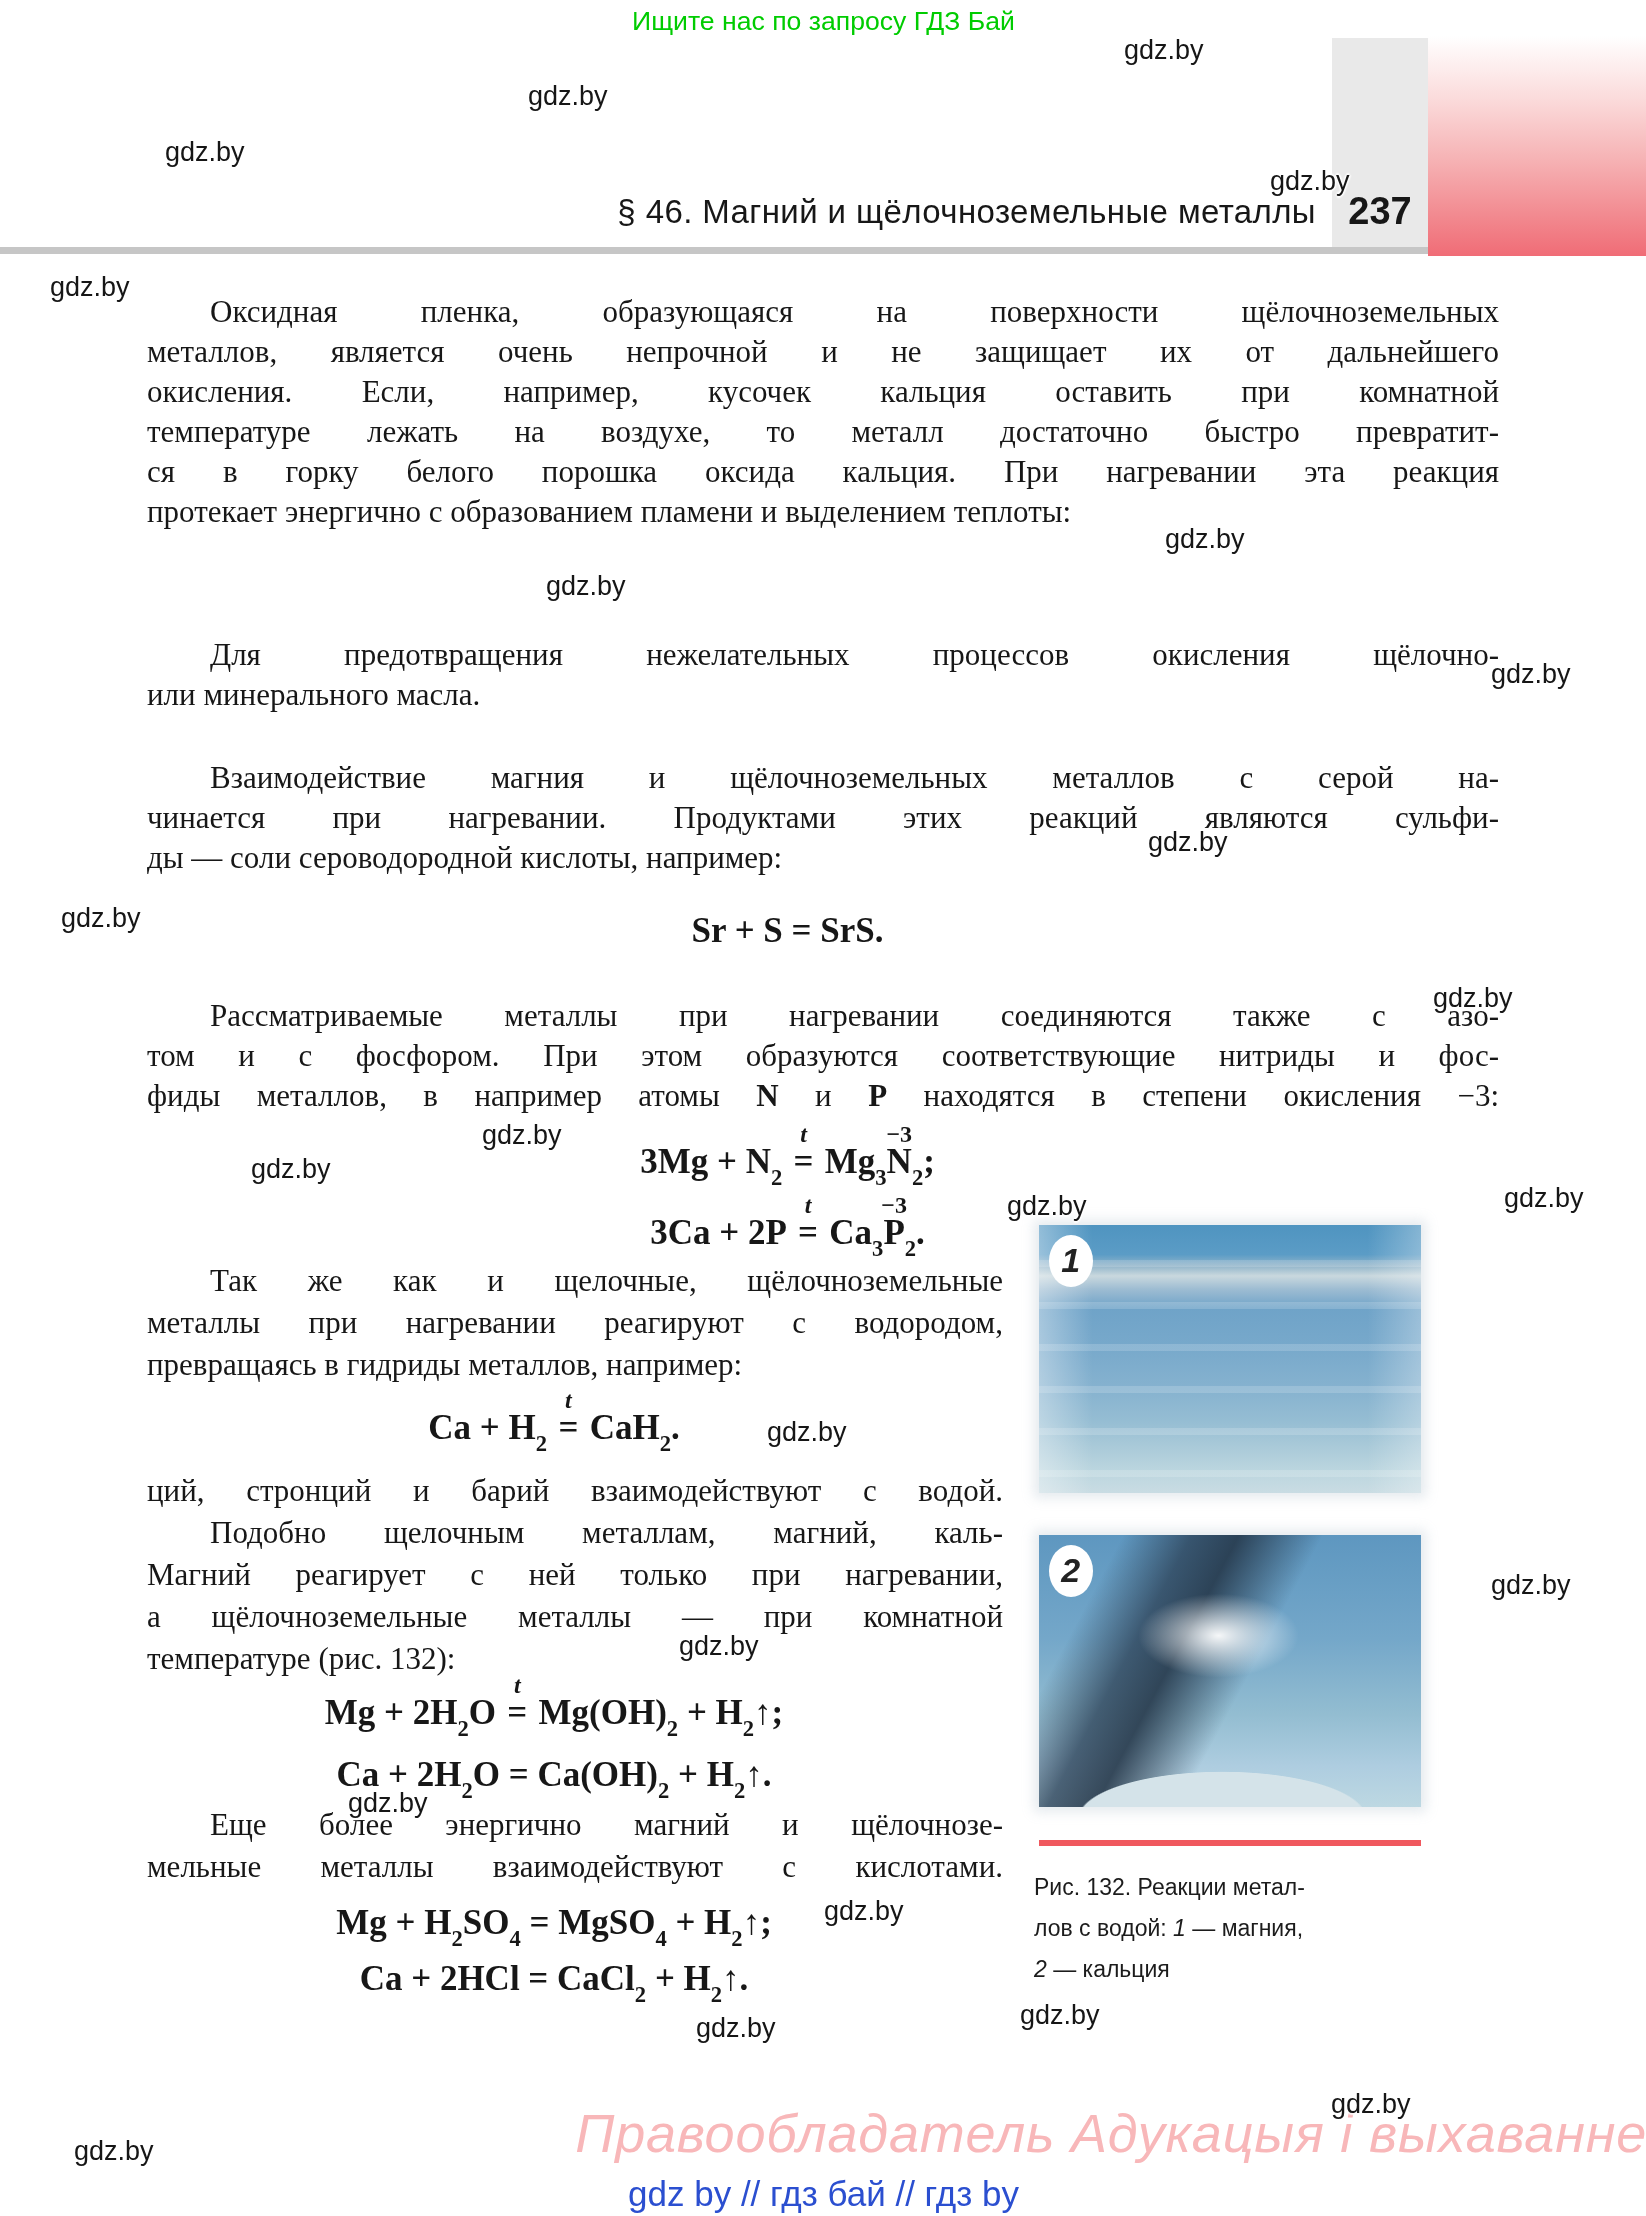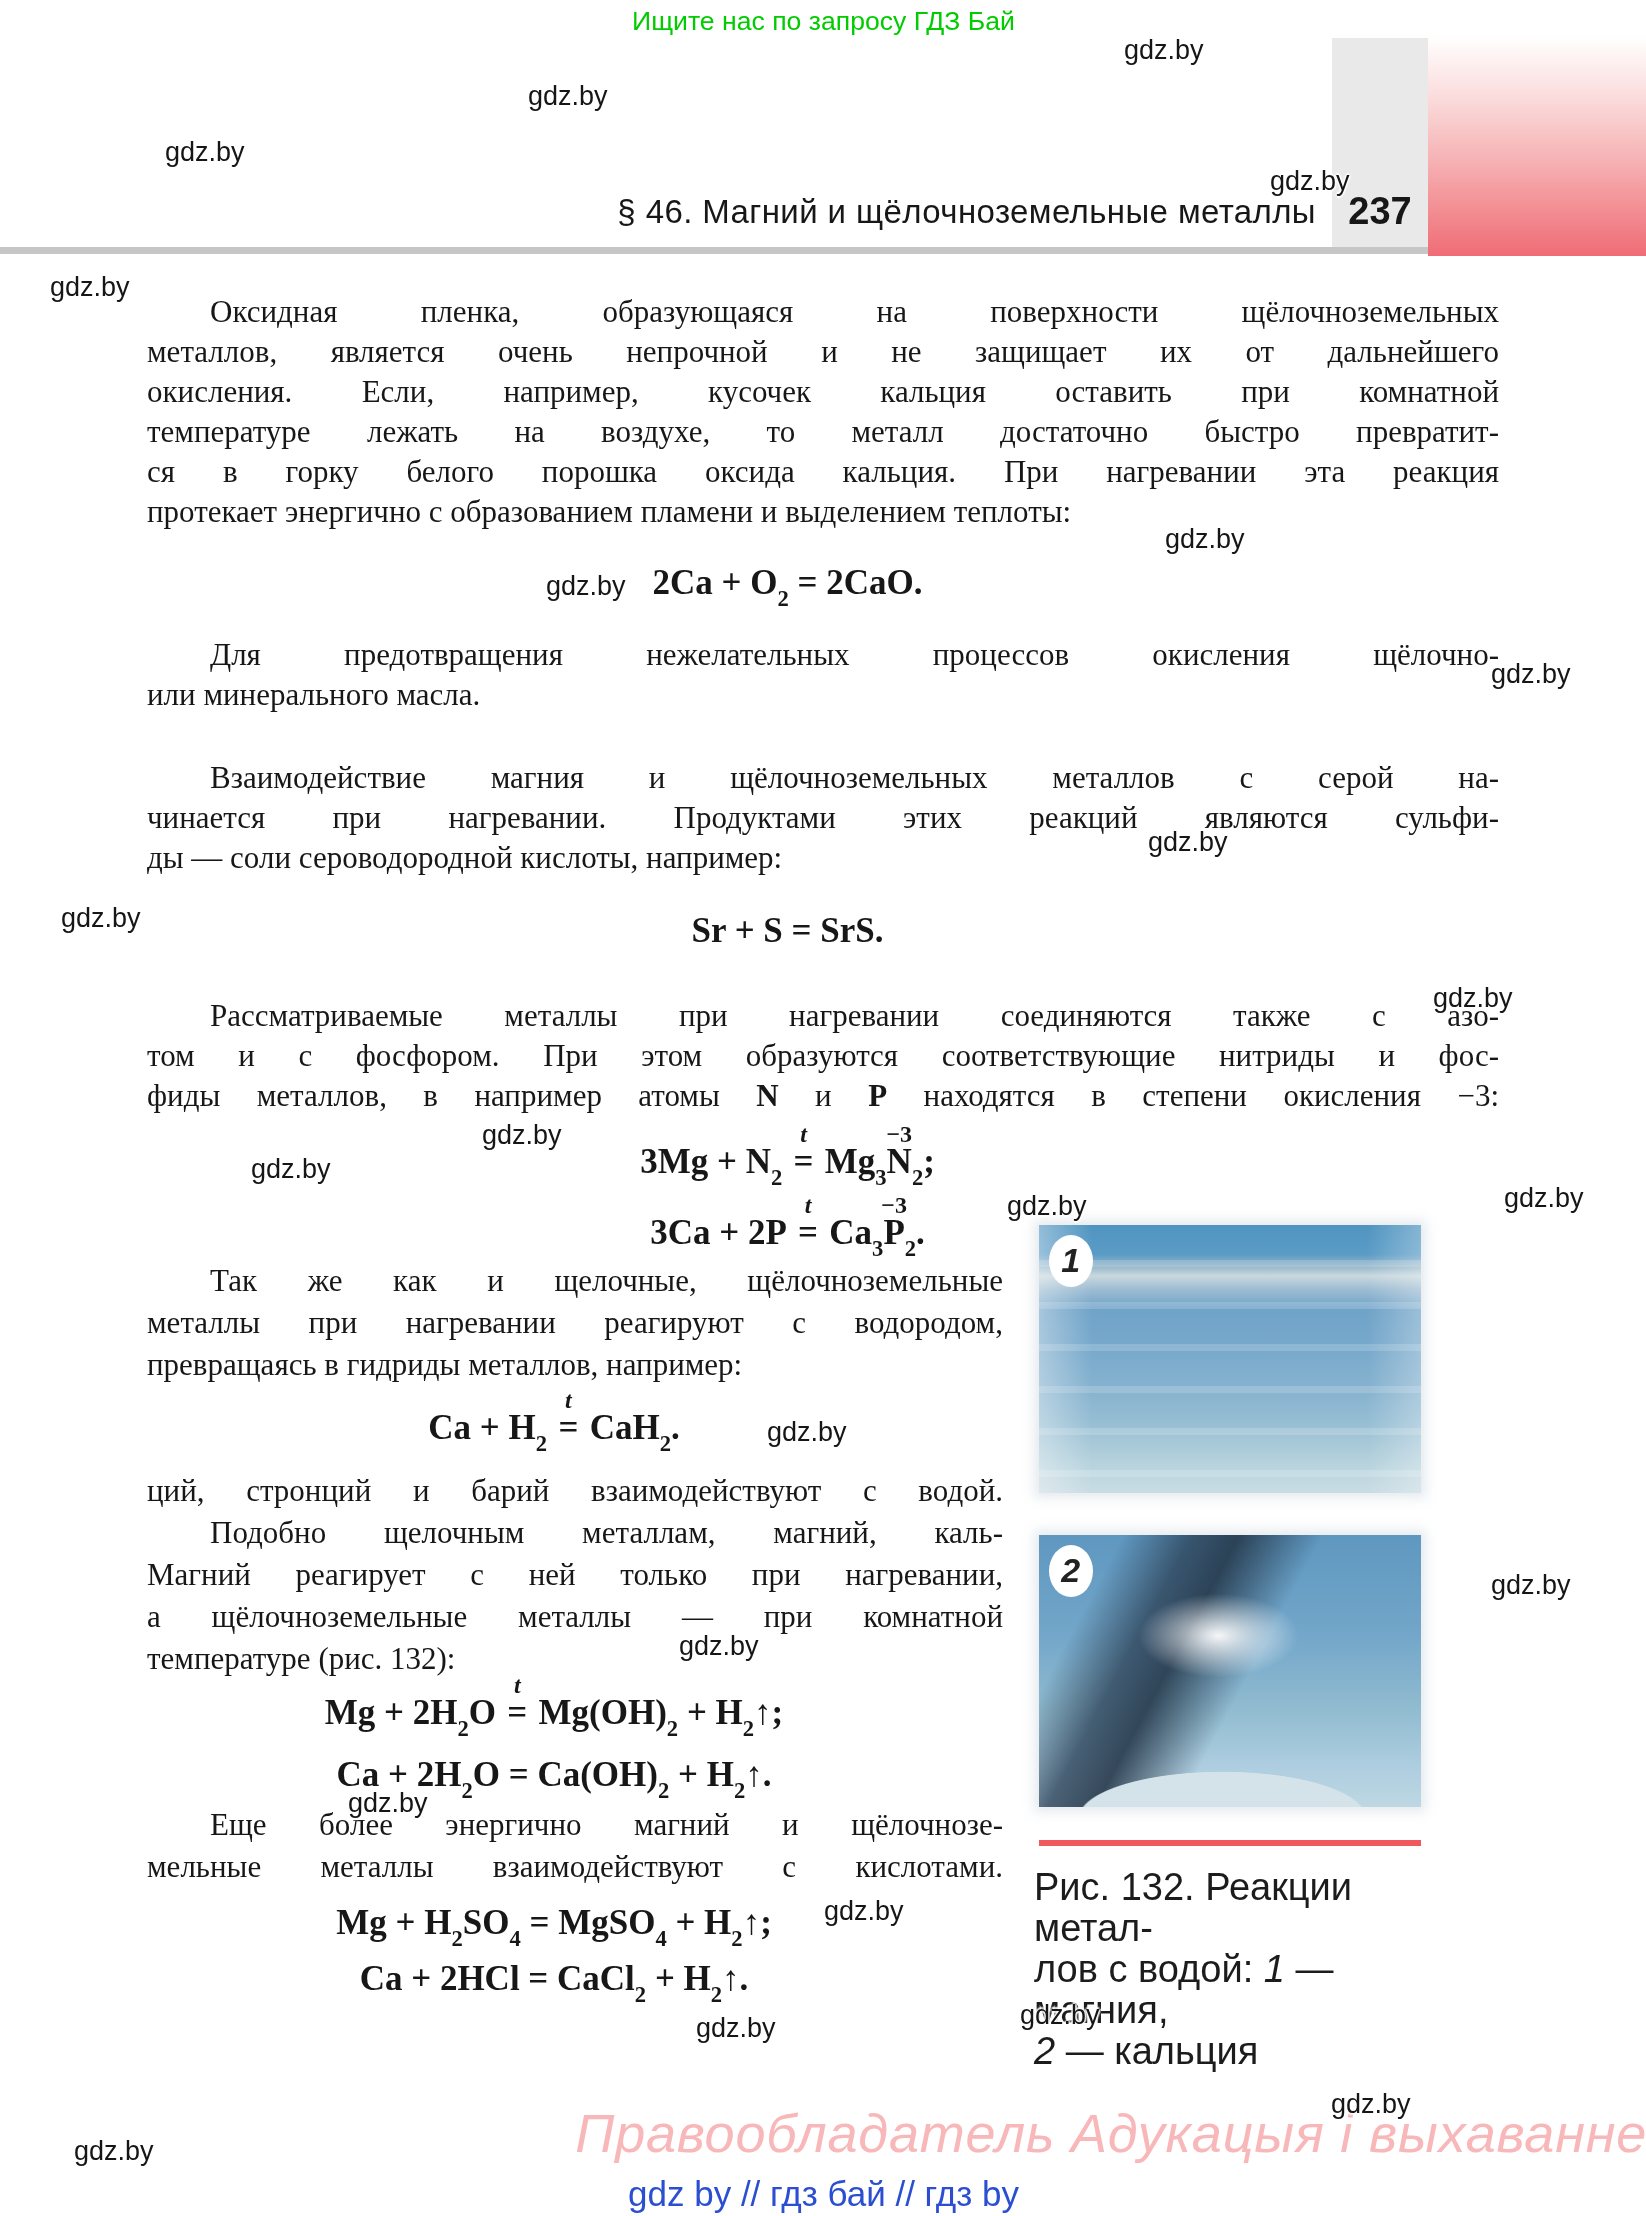--- a/index.html
+++ b/index.html
@@ -42,21 +42,21 @@
   #photo1{background:
       linear-gradient(90deg,rgba(255,255,255,.38) 0%,rgba(255,255,255,0) 14%,rgba(255,255,255,0) 86%,rgba(255,255,255,.30) 100%),
       repeating-linear-gradient(180deg,rgba(255,255,255,0) 0 35px,rgba(255,255,255,.17) 35px 42px),
       linear-gradient(180deg,#4f94c0 0%,#5b9cc6 11%,#8fb3c9 15%,#c9d8de 19%,#9dbcd2 24%,#6fa3c8 31%,#78a9cb 46%,#86b2cf 61%,#95bdd3 73%,#a8c9d8 82%,#bcd6df 92%,#c9dce3 100%);}
   #photo2{background:
       radial-gradient(ellipse 62% 28% at 48% 104%,#d4e3e9 0 60%,rgba(212,227,233,0) 61%),
       radial-gradient(ellipse 30% 22% at 47% 37%,rgba(255,255,255,.95),rgba(255,255,255,0) 70%),
       linear-gradient(118deg,rgba(40,62,84,0) 16%,rgba(44,66,88,.78) 29%,rgba(36,54,72,.88) 38%,rgba(40,62,84,0) 54%),
       linear-gradient(180deg,#5e97c0 0%,#74a7c9 38%,#93bdd1 66%,#aecde0 85%,#bdd8e2 100%);}
   .redline{position:absolute;background:var(--redline,#f0585e);}
-  .caption{position:absolute;font-family:"Liberation Sans",sans-serif;font-size:38px;line-height:41px;color:#1c1c1c;}
+  .caption{position:absolute;font-family:"Liberation Sans",sans-serif;font-size:23px;line-height:41px;color:#1c1c1c;}
   .caption .it{font-style:italic;}
 
   
   .copyright{position:absolute;left:0;top:2102px;width:1647px;text-align:right;
              font-family:"Liberation Sans",sans-serif;font-style:italic;font-size:54px;letter-spacing:0.8px;
              color:var(--pink,#f8b7b9);}
   .links{position:absolute;left:0;top:2174px;width:1647px;text-align:center;
          font-family:Liberation Sans, sans-serif;font-size:35px;color:var(--blue,#2b4fd0);}
 
   
@@ -77,21 +77,20 @@
   <div class="pagenum">237</div>
 
   <div class="para" style="left:147px;top:292px;width:1352px;">
       <div class="pline ind">Оксидная пленка, образующаяся на поверхности щёлочноземельных</div>
       <div class="pline">металлов, является очень непрочной и не защищает их от дальнейшего</div>
       <div class="pline">окисления. Если, например, кусочек кальция оставить при комнатной</div>
       <div class="pline">температуре лежать на воздухе, то металл достаточно быстро превратит-</div>
       <div class="pline">ся в горку белого порошка оксида кальция. При нагревании эта реакция</div>
       <div class="pline end">протекает энергично с образованием пламени и выделением теплоты:</div>
     </div>
-  <div class="eq" style="left:147px;top:559px;width:1281px;"><span>2Ca + O</span><span class="sub">2</span><span> = 2CaO.</span></div>
   <div class="para" style="left:147px;top:635px;width:1352px;">
       <div class="pline ind">Для предотвращения нежелательных процессов окисления щёлочно-</div>
       <div class="pline end">или минерального масла.</div>
     </div>
   <div class="para" style="left:147px;top:758px;width:1352px;">
       <div class="pline ind">Взаимодействие магния и щёлочноземельных металлов с серой на-</div>
       <div class="pline">чинается при нагревании. Продуктами этих реакций являются сульфи-</div>
       <div class="pline end">ды — соли сероводородной кислоты, например:</div>
     </div>
   <div class="eq" style="left:147px;top:907px;width:1281px;"><span>Sr + S = SrS.</span></div>

